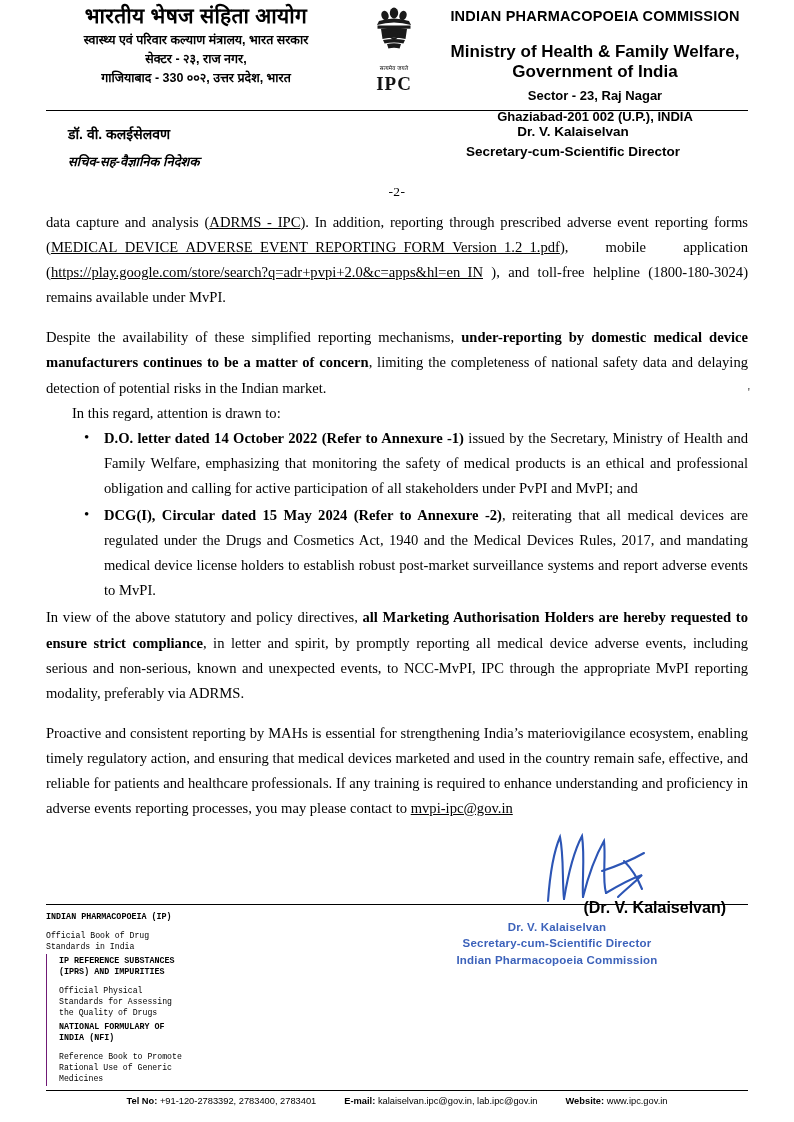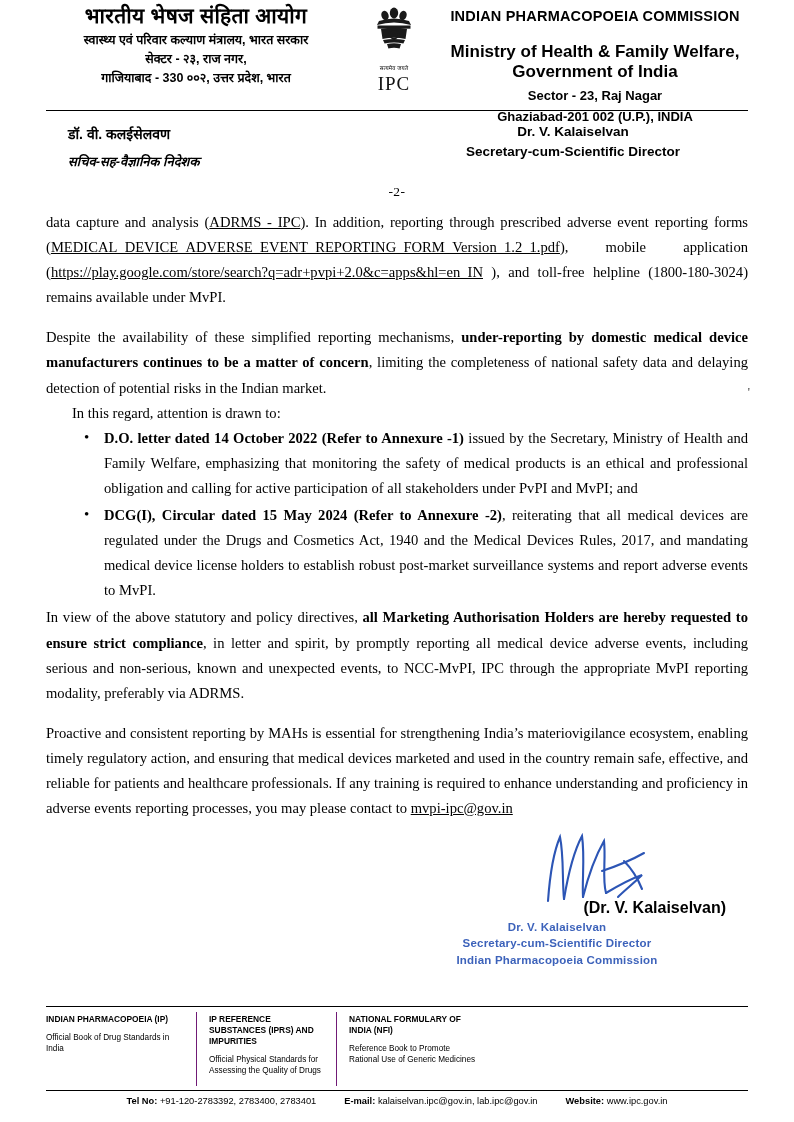--- a/index.html
+++ b/index.html
@@ -66,21 +66,21 @@
   }
   .emblem {
     width: 58px;
     height: 62px;
     margin: 0 auto;
     position: relative;
   }
   .emblem svg { display: block; }
   .ipc-logo {
     font-family: "Liberation Serif", serif;
-    font-weight: normal;
+    font-weight: bold;
     font-size: 19px;
     letter-spacing: 1px;
     margin-top: 1px;
     color: #111;
   }
   .satya {
     font-size: 5.5px;
     font-family: "Liberation Sans", sans-serif;
     letter-spacing: .2px;
     margin-top: -2px;
@@ -240,22 +240,23 @@
     right: 46px;
     bottom: 16px;
   }
   .footer-rule {
     border: 0;
     border-top: 1px solid #000;
     margin: 0 0 5px 0;
   }
   .footer-cols {
     display: flex;
-    font-family: Liberation Sans, sans-serif;
+    font-family: Liberation Mono, monospace;
     min-height: 74px;
+    flex-direction: column;
   }
   .fcol {
     padding: 2px 7px 2px 0;
     box-sizing: border-box;
   }
   .fcol + .fcol { border-left: 1px solid #701a75; padding-left: 12px; }
   .fcol.c1 { width: 150px; }
   .fcol.c2 { width: 140px; }
   .fcol.c3 { width: 152px; }
   .fcol.c4 { flex: 1; }

